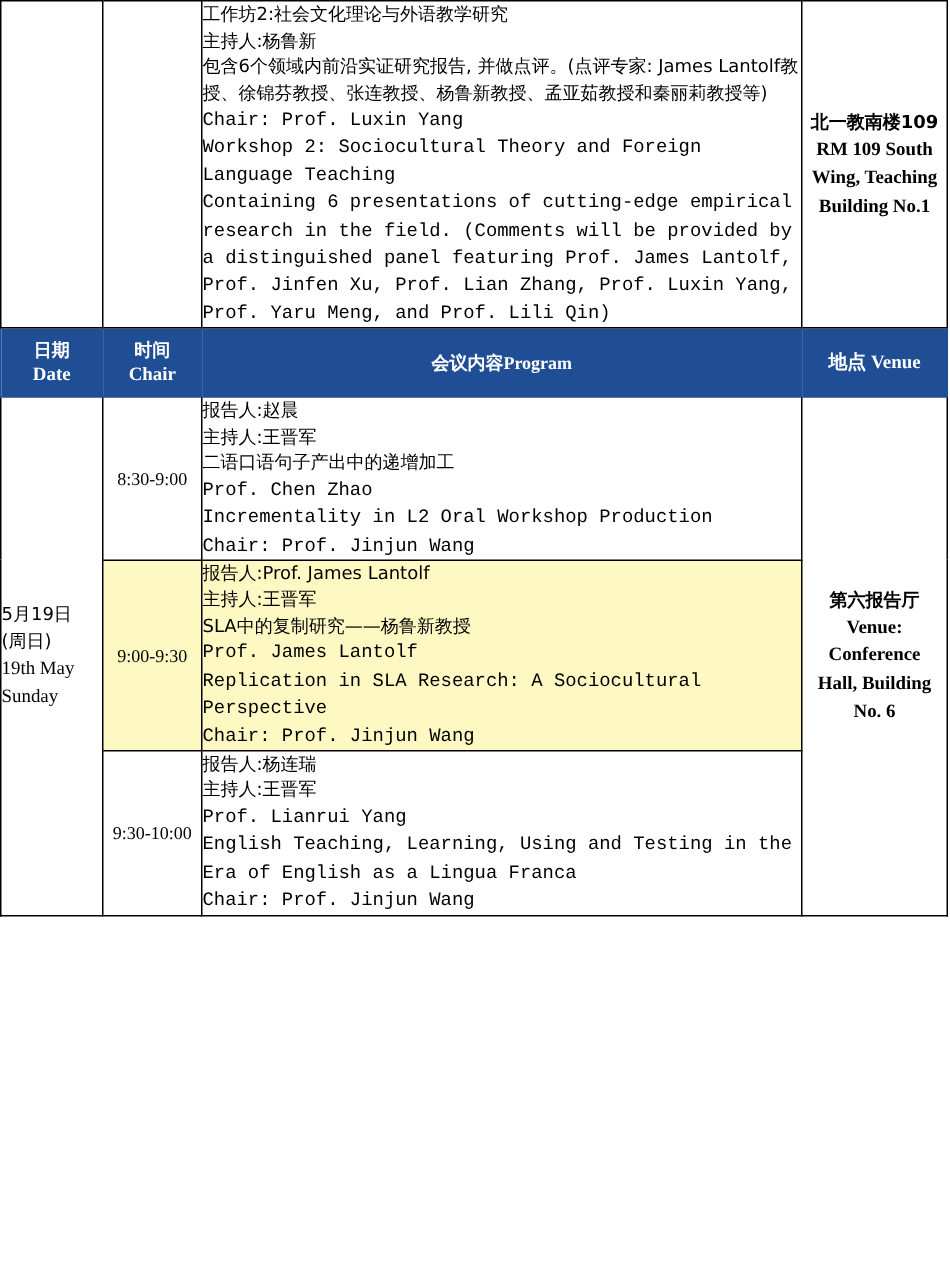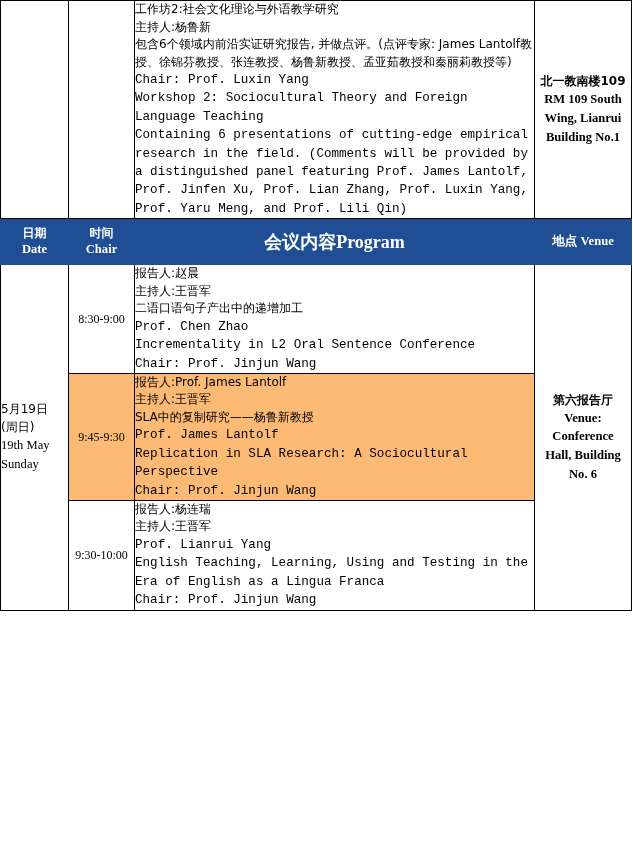--- a/index.html
+++ b/index.html
@@ -67,24 +67,24 @@
     background: #1F4E94;
     color: #ffffff;
     font-weight: bold;
     text-align: center;
     font-size: 12.6px;
     line-height: 1.35;
     padding: 6px 4px;
     border: 1px solid #1F4E94;
   }
   tr.header-row td.prog-head {
-    font-size: 18px;
+    font-size: 12px;
   }
   .shaded {
-    background: #fdba74;
+    background: #fef9c3;
   }
   .line-cn {
     font-family: "DejaVu Sans", sans-serif;
     font-size: 12px;
   }
   .mixed {
     font-family: Liberation Mono, monospace;
   }
 </style>
 </head>
@@ -107,21 +107,21 @@
           <div class="line-cn">工作坊2:社会文化理论与外语教学研究</div>
           <div class="line-cn">主持人:杨鲁新</div>
           <div class="line-cn">包含6个领域内前沿实证研究报告, 并做点评。(点评专家: James Lantolf教授、徐锦芬教授、张连教授、杨鲁新教授、孟亚茹教授和秦丽莉教授等)</div>
           <div class="mixed">Chair: Prof. Luxin Yang</div>
           <div class="mixed">Workshop 2: Sociocultural Theory and Foreign Language Teaching</div>
           <div class="mixed">Containing 6 presentations of cutting-edge empirical research in the field. (Comments will be provided by a distinguished panel featuring Prof. James Lantolf, Prof. Jinfen Xu, Prof. Lian Zhang, Prof. Luxin Yang, Prof. Yaru Meng, and Prof. Lili Qin)</div>
         </td>
         <td class="venue-cell">
           <div class="line-cn">北一教南楼109</div>
           <div>RM 109 South</div>
-          <div>Wing, Lianrui</div>
+          <div>Wing, Teaching</div>
           <div>Building No.1</div>
         </td>
       </tr>
 
       <tr class="header-row">
         <td>
           <div class="line-cn">日期</div>
           <div>Date</div>
         </td>
         <td>
@@ -138,34 +138,34 @@
           <div class="line-cn">(周日)</div>
           <div>19th May</div>
           <div>Sunday</div>
         </td>
         <td class="time-cell">8:30-9:00</td>
         <td class="cell-pad prog-cell">
           <div class="line-cn">报告人:赵晨</div>
           <div class="line-cn">主持人:王晋军</div>
           <div class="line-cn">二语口语句子产出中的递增加工</div>
           <div class="mixed">Prof. Chen Zhao</div>
-          <div class="mixed">Incrementality in L2 Oral Sentence Conference</div>
+          <div class="mixed">Incrementality in L2 Oral Workshop Production</div>
           <div class="mixed">Chair: Prof. Jinjun Wang</div>
         </td>
         <td class="venue-cell" rowspan="3">
           <div class="line-cn">第六报告厅</div>
           <div>Venue:</div>
           <div>Conference</div>
           <div>Hall, Building</div>
           <div>No. 6</div>
         </td>
       </tr>
 
       <tr>
-        <td class="time-cell shaded">9:45-9:30</td>
+        <td class="time-cell shaded">9:00-9:30</td>
         <td class="cell-pad prog-cell shaded">
           <div class="line-cn">报告人:Prof. James Lantolf</div>
           <div class="line-cn">主持人:王晋军</div>
           <div class="line-cn">SLA中的复制研究——杨鲁新教授</div>
           <div class="mixed">Prof. James Lantolf</div>
           <div class="mixed">Replication in SLA Research: A Sociocultural Perspective</div>
           <div class="mixed">Chair: Prof. Jinjun Wang</div>
         </td>
       </tr>
 

